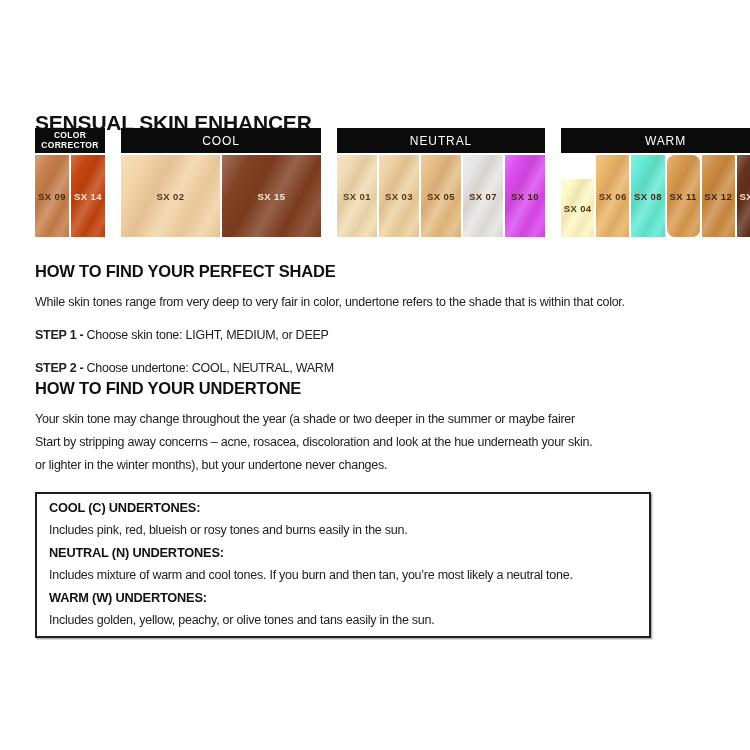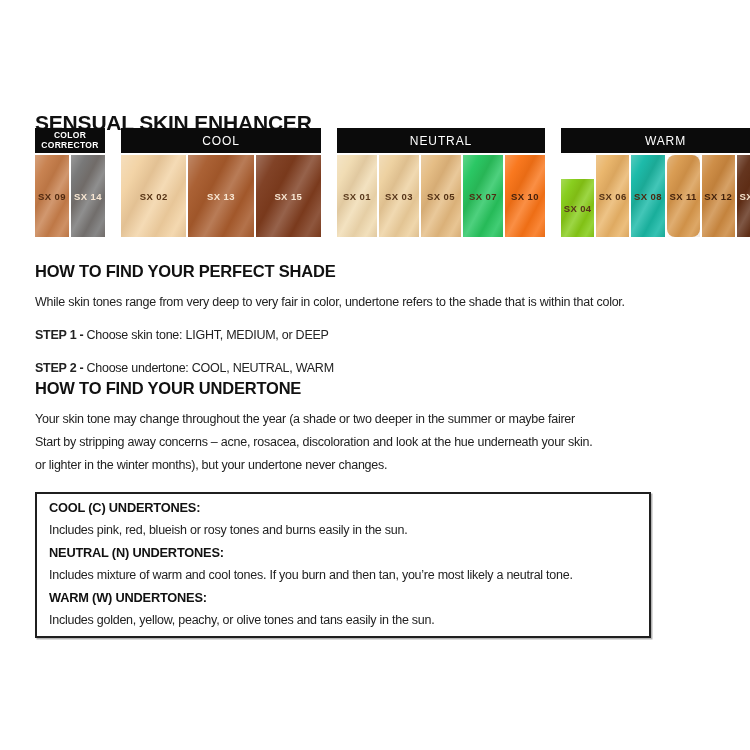--- a/index.html
+++ b/index.html
@@ -69,69 +69,66 @@
 <h1 class="page-title">SENSUAL SKIN ENHANCER</h1>
 
 <div class="shade-chart">
     <div class="shade-group" style="width: 70px;">
       <div class="group-bar multi">COLOR
 CORRECTOR</div>
       <div class="swatch-row">
         <div class="swatch" style="background-color: rgb(198, 126, 75); color: rgb(81, 42, 16);">
           <span>SX 09</span>
         </div>
-        <div class="swatch" style="background-color: #737373; color: rgb(248, 231, 211); text-align: center;">
+        <div class="swatch" style="background-color: #c2410c; color: rgb(248, 231, 211); text-align: center;">
           <span>SX 14</span>
         </div>
       </div>
     </div>
     <div class="shade-group" style="width: 200px;">
       <div class="group-bar single">COOL</div>
       <div class="swatch-row">
         <div class="swatch" style="background-color: rgb(242, 210, 163); color: rgb(85, 50, 20);">
           <span>SX 02</span>
-        </div>
-        <div class="swatch" style="background-color: rgb(167, 91, 45); color: rgb(248, 231, 211);">
-          <span>SX 13</span>
         </div>
         <div class="swatch" style="background-color: rgb(124, 59, 30); color: rgb(248, 231, 211);">
           <span>SX 15</span>
         </div>
       </div>
     </div>
     <div class="shade-group" style="width: 208px;">
       <div class="group-bar single">NEUTRAL</div>
       <div class="swatch-row">
         <div class="swatch" style="background-color: rgb(240, 219, 177); color: rgb(90, 58, 29);">
           <span>SX 01</span>
         </div>
         <div class="swatch" style="background-color: rgb(237, 208, 158); color: rgb(87, 53, 26);">
           <span>SX 03</span>
         </div>
         <div class="swatch" style="background-color: rgb(228, 187, 129); color: rgb(83, 49, 21);">
           <span>SX 05</span>
         </div>
-        <div class="swatch" style="background-color: #22c55e; color: rgb(79, 44, 18); text-align: center;">
+        <div class="swatch" style="background-color: #e5e5e5; color: rgb(79, 44, 18); text-align: center;">
           <span>SX 07</span>
         </div>
-        <div class="swatch" style="background-color: #f97316; color: rgb(69, 34, 13);">
+        <div class="swatch" style="background-color: #d946ef; color: rgb(69, 34, 13);">
           <span>SX 10</span>
         </div>
       </div>
     </div>
     <div class="shade-group" style="width: 209px;">
       <div class="group-bar single">WARM</div>
       <div class="swatch-row">
-        <div class="swatch" style="background-color: #84cc16; color: rgb(87, 53, 26); margin-top: 24px;">
+        <div class="swatch" style="background-color: #fef9c3; color: rgb(87, 53, 26); margin-top: 24px;">
           <span>SX 04</span>
         </div>
         <div class="swatch" style="background-color: rgb(233, 180, 104); color: rgb(83, 49, 21);">
           <span>SX 06</span>
         </div>
-        <div class="swatch" style="background-color: #14b8a6; color: rgb(76, 41, 16);">
+        <div class="swatch" style="background-color: #5eead4; color: rgb(76, 41, 16);">
           <span>SX 08</span>
         </div>
         <div class="swatch" style="background-color: rgb(216, 153, 77); color: rgb(68, 34, 12); border-radius: 8px;">
           <span>SX 11</span>
         </div>
         <div class="swatch" style="background-color: rgb(204, 138, 65); color: rgb(63, 31, 10);">
           <span>SX 12</span>
         </div>
         <div class="swatch" style="background-color: rgb(94, 45, 22); color: rgb(246, 227, 203);">
           <span>SX 16</span>

